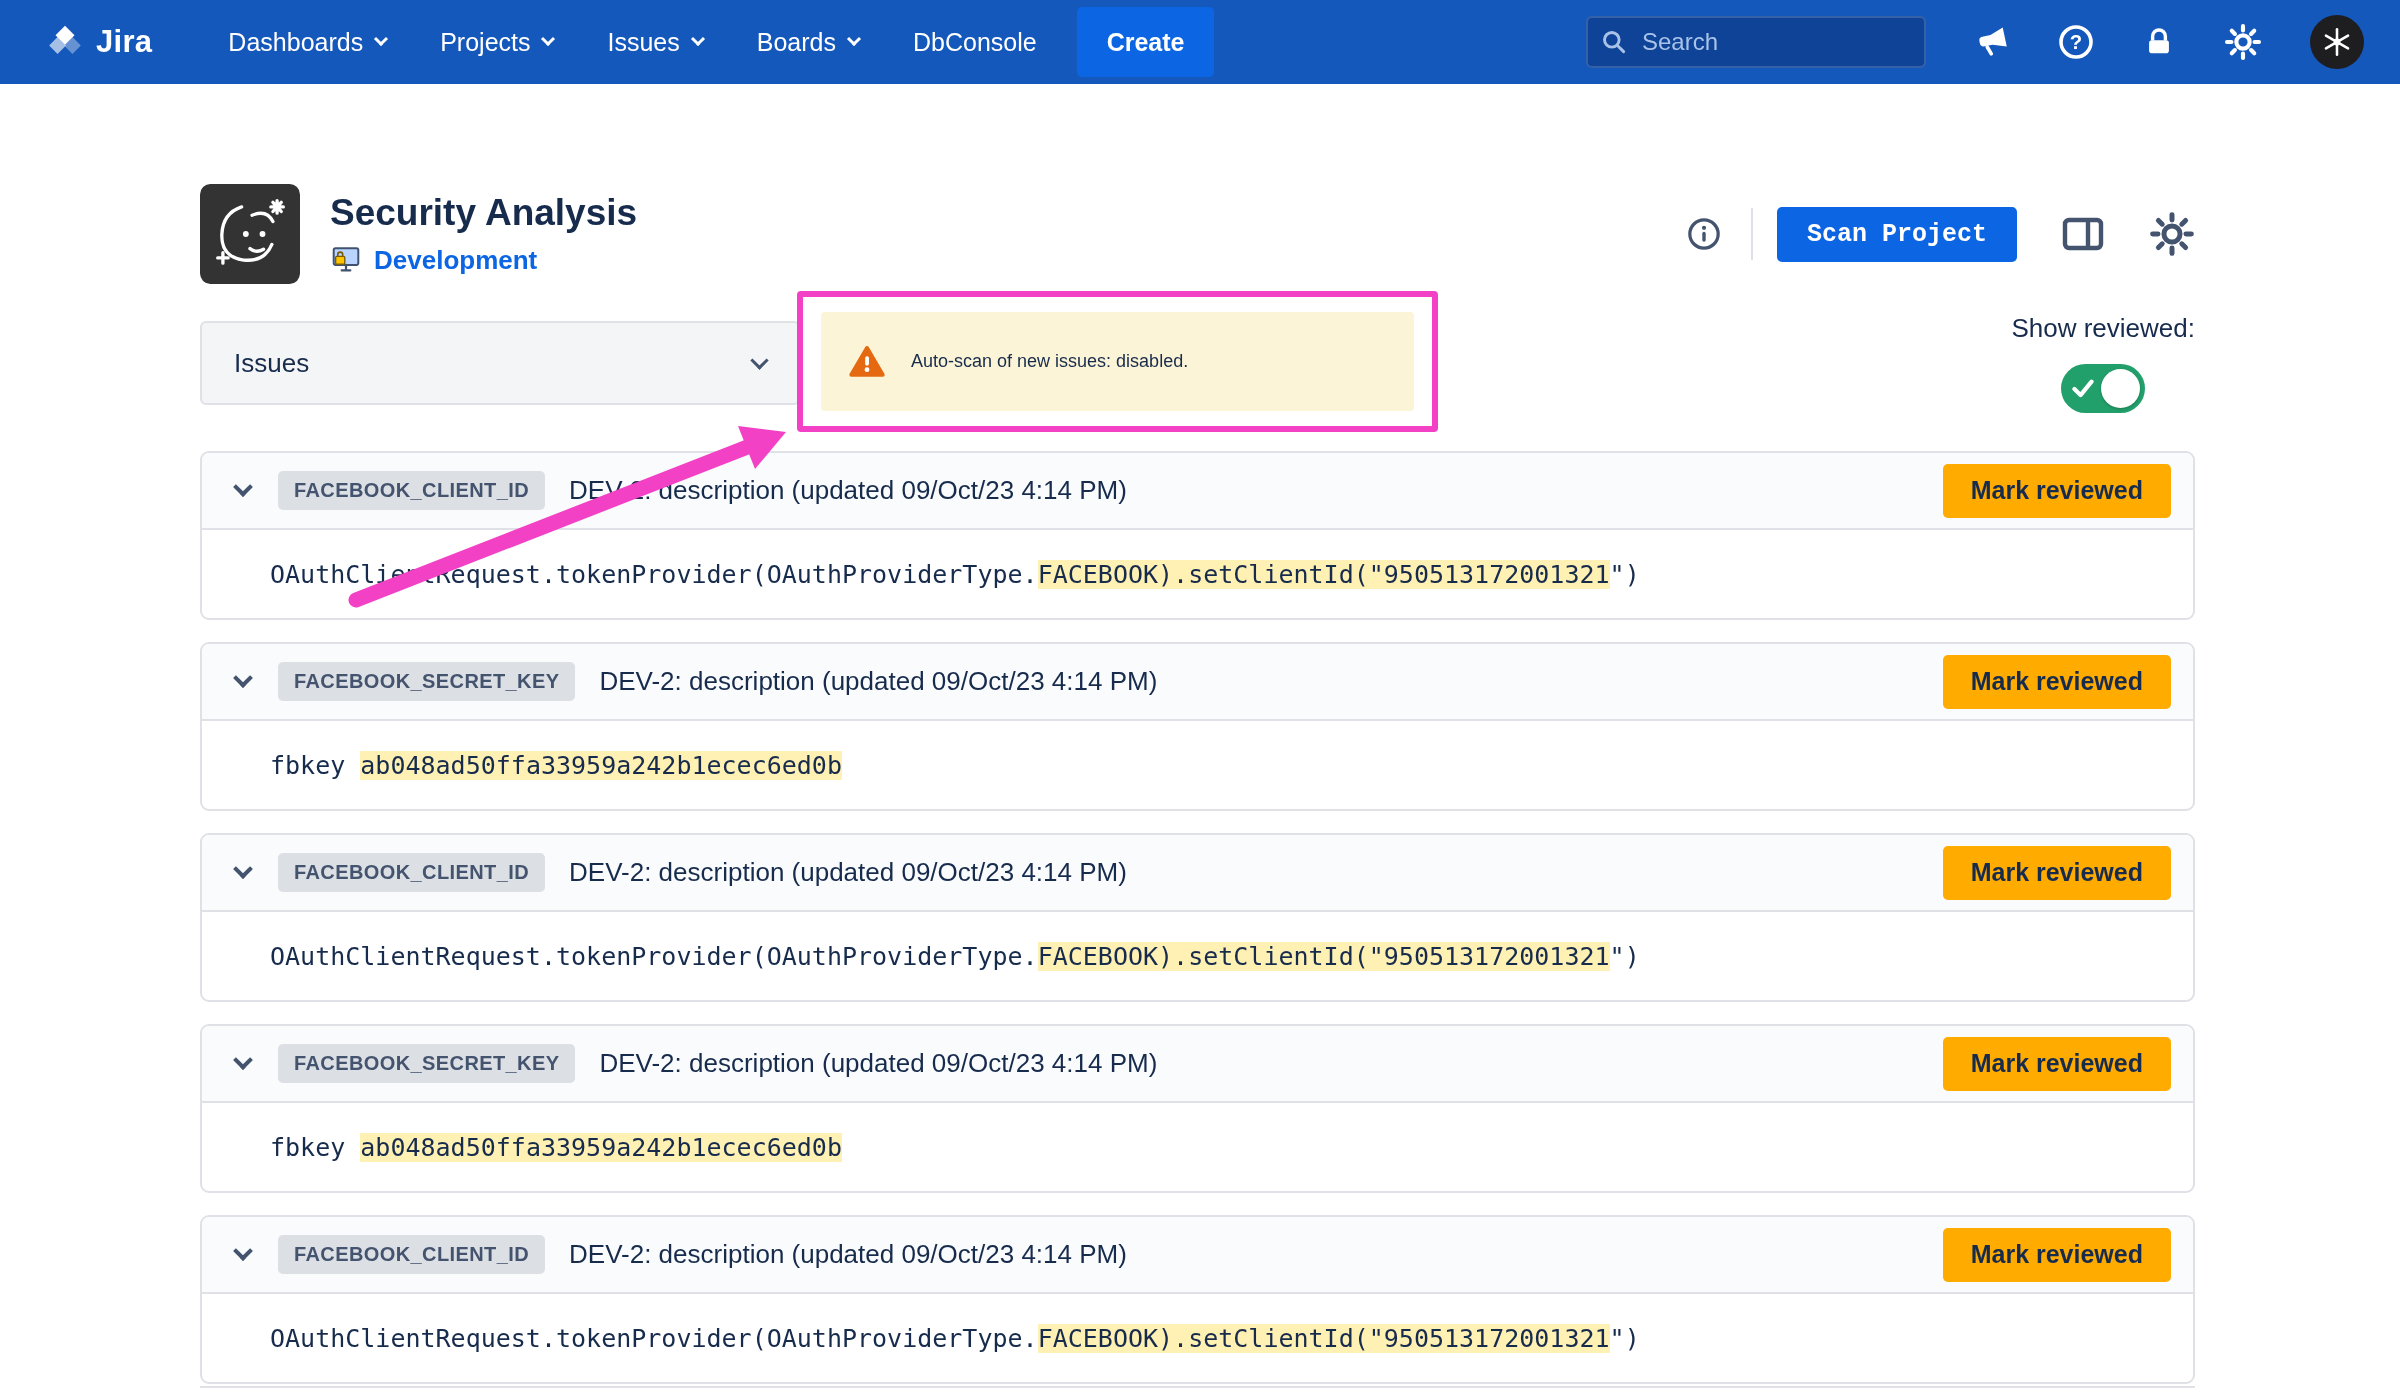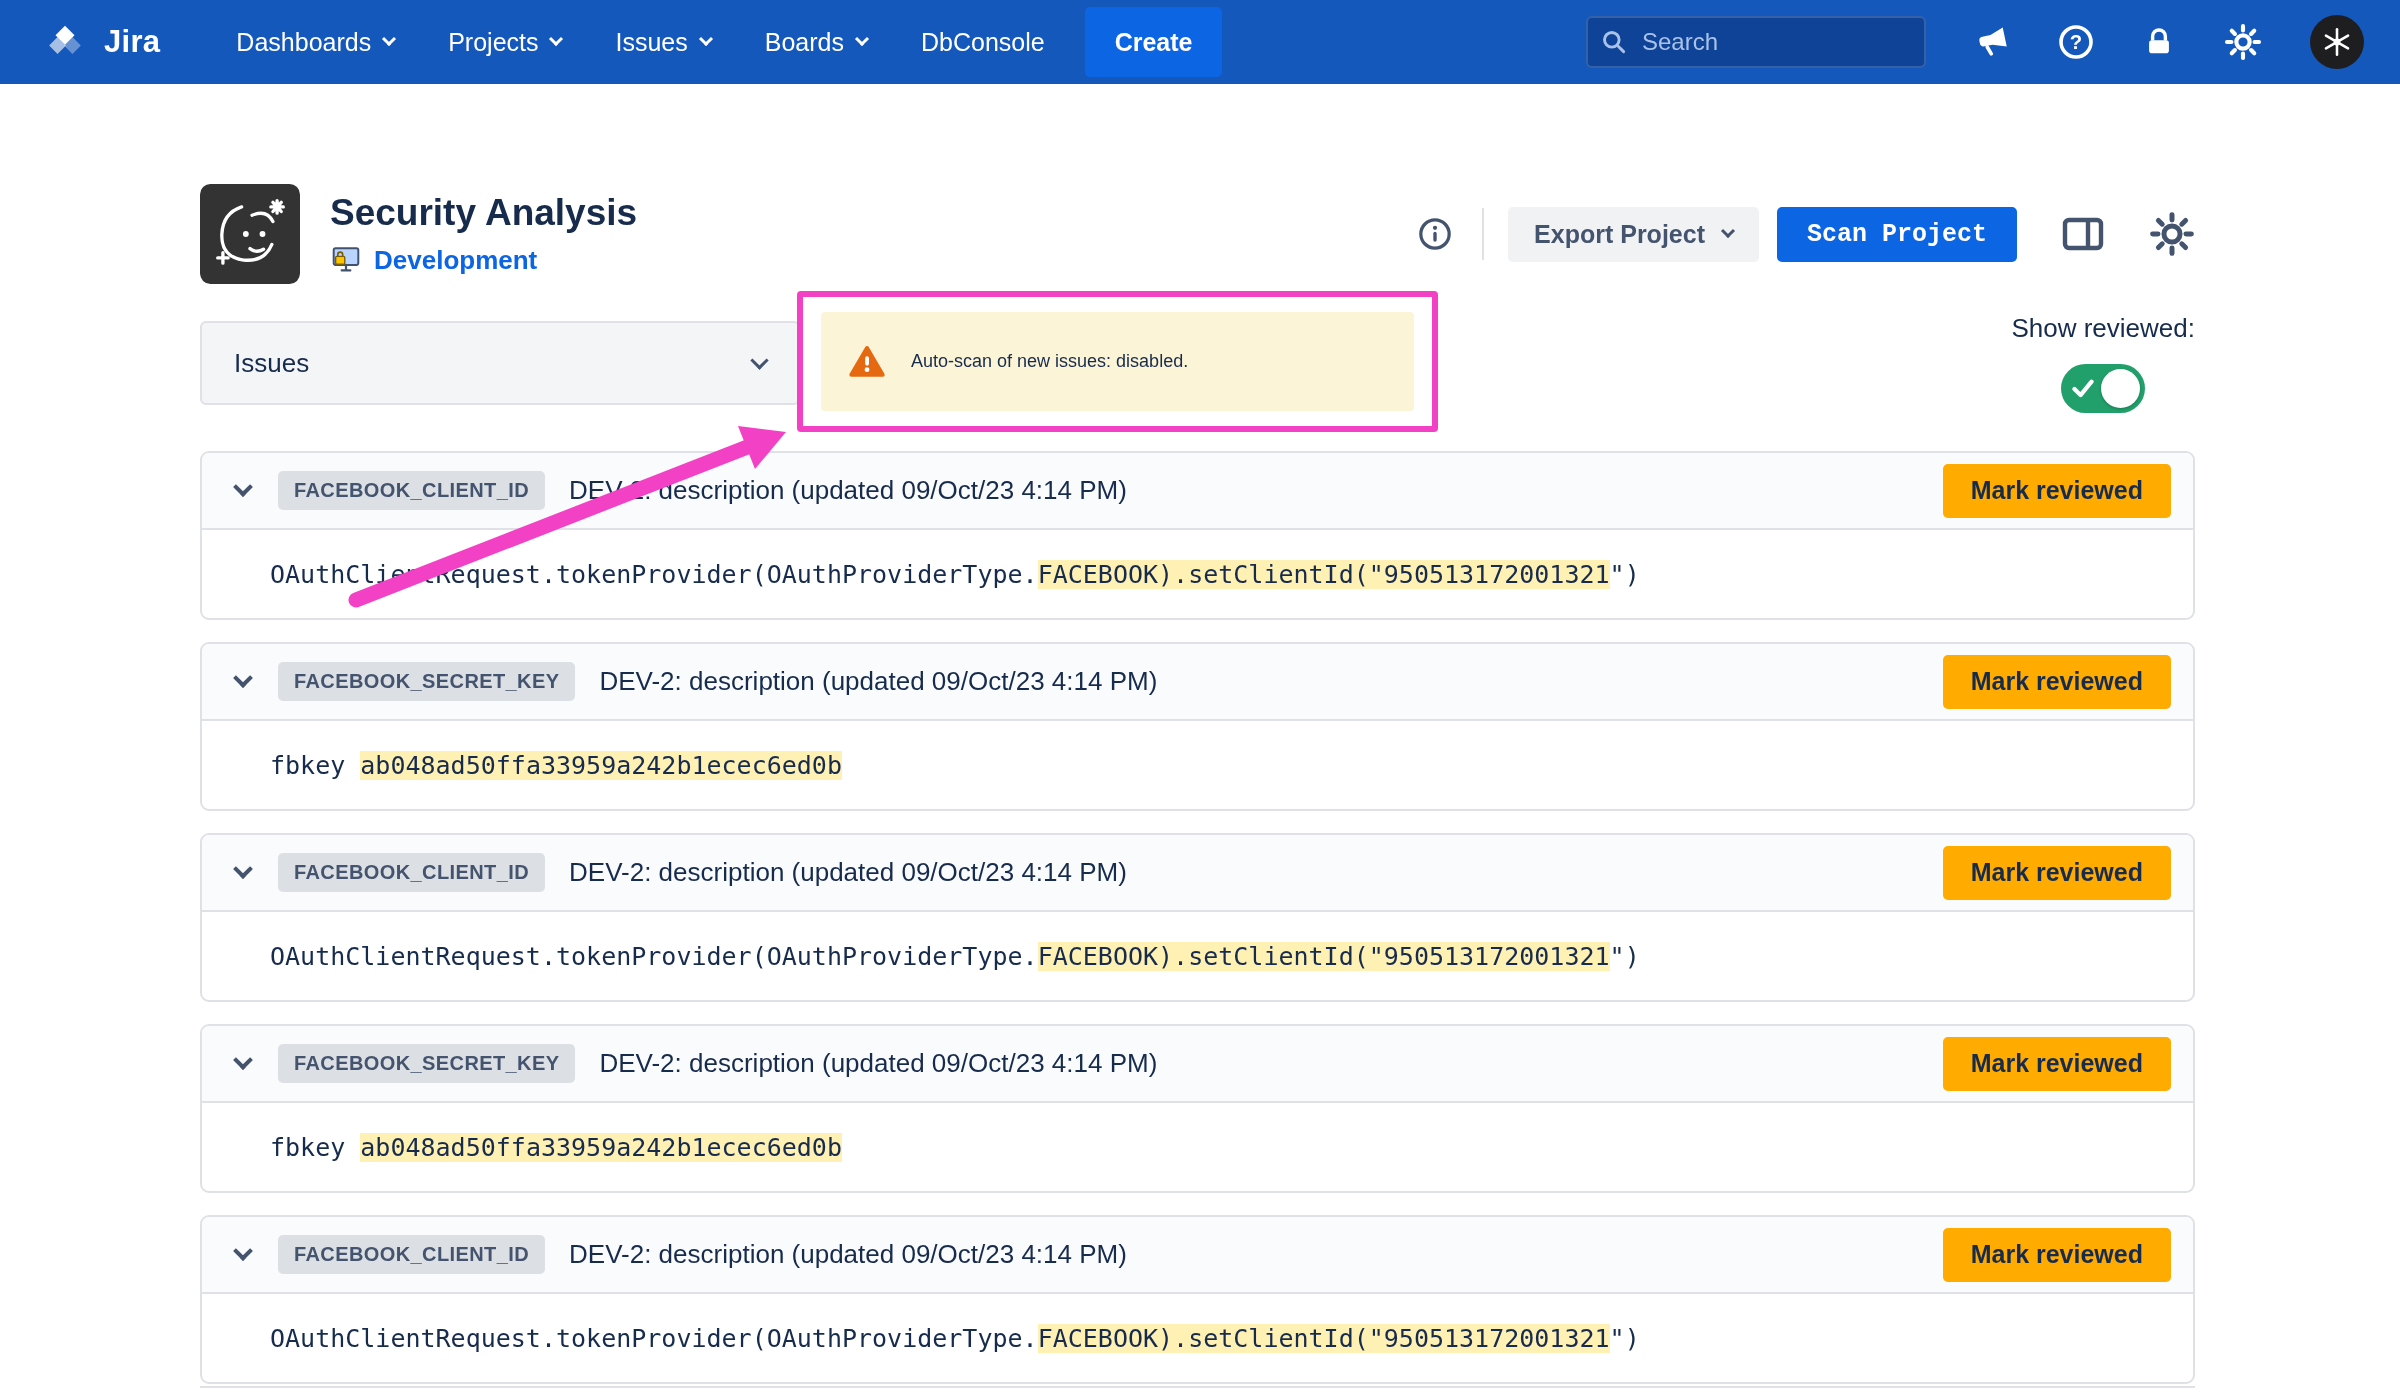--- a/index.html
+++ b/index.html
@@ -3,21 +3,21 @@
 <meta charset="utf-8">
 <style>
   * { margin:0; padding:0; box-sizing:border-box; }
   html,body { width:2400px; height:1394px; }
   body {
     position:relative; background:#FFFFFF; overflow:hidden;
     font-family:"Liberation Sans", sans-serif; color:#172B4D;
   }
   
   .topnav { height:84px; background:#1558BC; display:flex; align-items:center; padding:0 36px 0 46px; color:#fff; }
-  .brand { display:flex; align-items:center; gap:20px; cursor:pointer; }
+  .brand { display:flex; align-items:center; gap:12px; cursor:pointer; }
   .brand-name { font-size:31px; font-weight:700; letter-spacing:.3px; }
   .nav-menu { display:flex; gap:54px; margin-left:76px; align-items:center; }
   .nav-item { font-size:25px; font-weight:500; display:flex; align-items:center; gap:13px; cursor:pointer; white-space:nowrap; }
   .chev { display:inline-block; width:10px; height:10px; border-right:3px solid currentColor; border-bottom:3px solid currentColor; transform:rotate(45deg); margin-top:-6px; }
   .btn-create { margin-left:40px; background:#0C66E4; color:#fff; font-family:inherit; font-weight:700; font-size:25px; height:70px; padding:0 30px; border:none; border-radius:5px; cursor:pointer; }
   .search-wrap { margin-left:auto; position:relative; width:340px; }
   .search-input { width:340px; height:52px; background:#0E4397; border:2px solid rgba(255,255,255,.16); border-radius:6px; color:#7dd3fc; font-family:inherit; font-size:24px; padding:0 16px 0 54px; }
   .search-input::placeholder { color:#A9C2E8; }
   .search-icon { position:absolute; left:14px; top:12px; }
   .nav-icons { display:flex; align-items:center; gap:48px; margin-left:48px; }
@@ -185,24 +185,20 @@
 
     <div class="header-controls">
       <span class="info-btn">
         <svg width="34" height="34" viewBox="0 0 24 24">
           <circle cx="12" cy="12" r="10" fill="none" stroke="currentColor" stroke-width="2.3"></circle>
           <circle cx="12" cy="7.6" r="1.5" fill="currentColor"></circle>
           <rect x="10.8" y="10.4" width="2.4" height="7" rx="1.2" fill="currentColor"></rect>
         </svg>
       </span>
       <span class="vdivider"></span>
-      <button class="btn-export">
-        <span>Export Project</span>
-        <span class="chev" style="border-color:#44546E;"></span>
-      </button>
       <button class="btn-scan">Scan Project</button>
       <button class="icon-btn">
         <svg width="48" height="48" viewBox="0 0 24 24">
           <rect x="3" y="5" width="18" height="14" rx="2" fill="none" stroke="currentColor" stroke-width="2.2"></rect>
           <line x1="14.5" y1="5" x2="14.5" y2="19" stroke="currentColor" stroke-width="2.2"></line>
         </svg>
       </button>
       <button class="icon-btn">
         <svg width="46" height="46" viewBox="0 0 24 24">
           <circle cx="12" cy="12" r="4.2" fill="none" stroke="currentColor" stroke-width="2.6"></circle>

